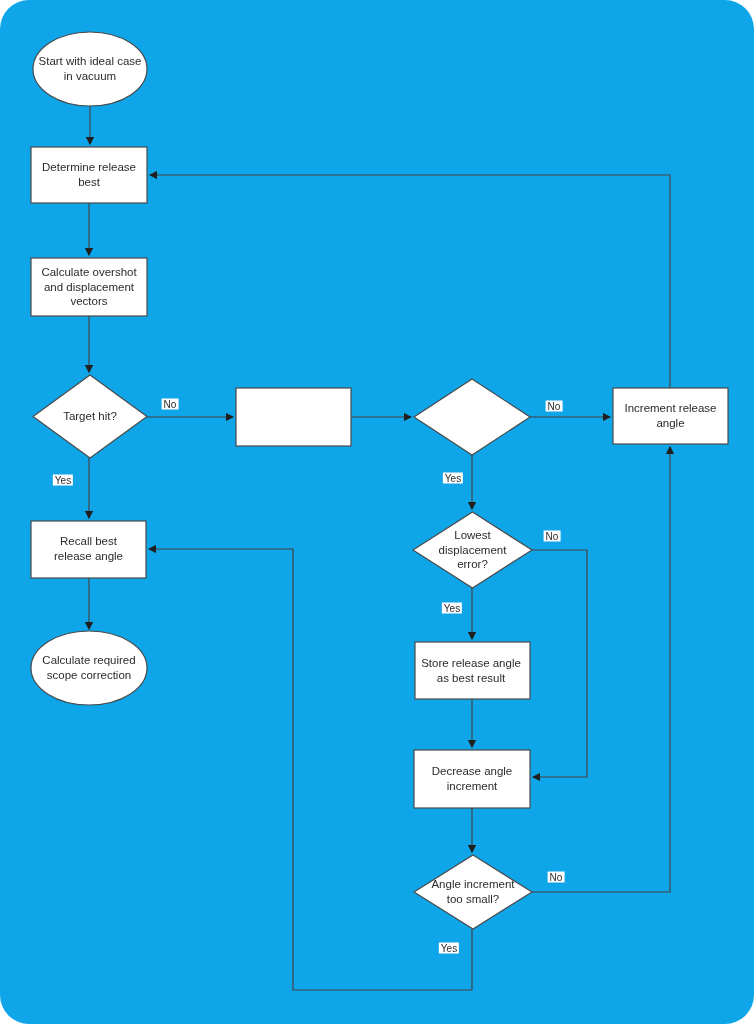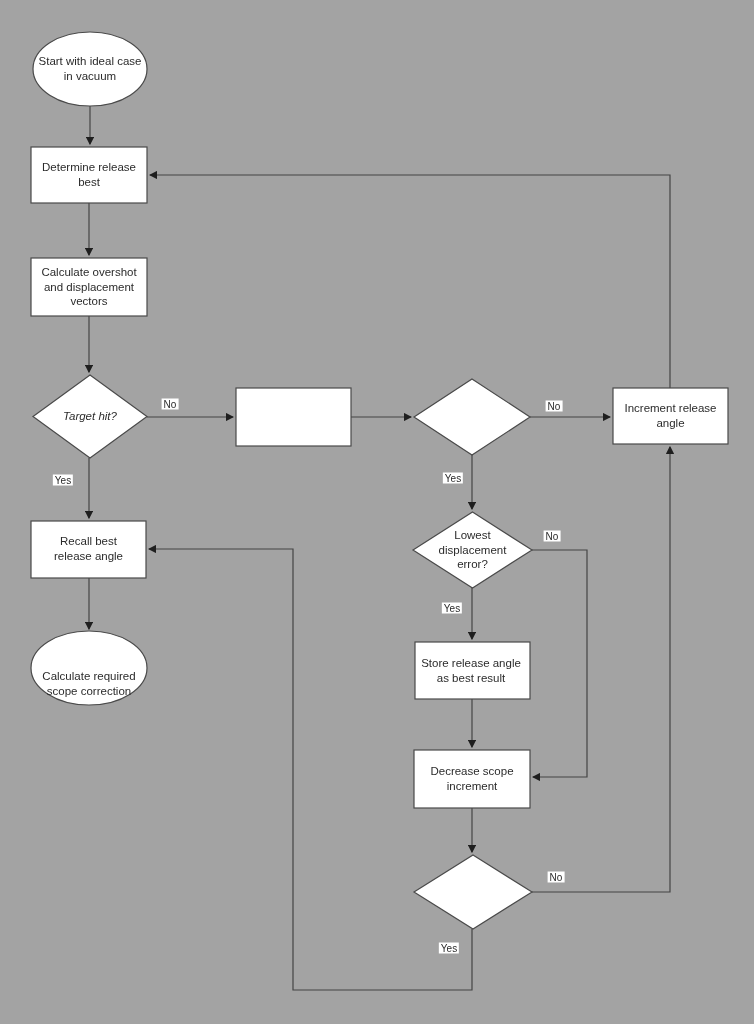--- a/index.html
+++ b/index.html
@@ -4,23 +4,24 @@
 <style>
   html, body {
     margin: 0;
     padding: 0;
     background: #ffffff;
   }
   .canvas {
     position: relative;
     width: 754px;
     height: 1024px;
-    background: #a3a3a3;
+    background: #0ea5e9;
     font-family: "Liberation Sans", sans-serif;
     overflow: hidden;
+    border-radius: 29px;
   }
   .canvas svg {
     position: absolute;
     left: 0;
     top: 0;
   }
   .node-label {
     position: absolute;
     display: flex;
     align-items: center;
@@ -90,34 +91,36 @@
     </g>
   </svg>
 
   <div class="node-label" style="left:36px;  top:40px;  width:108px; height:58px;">Start with ideal case
 in vacuum</div>
   <div class="node-label" style="left:31px;  top:147px; width:116px; height:56px;">Determine release
 best</div>
   <div class="node-label" style="left:31px;  top:258px; width:116px; height:58px;">Calculate overshot
 and displacement
 vectors</div>
-  <div class="node-label" style="left:33px;  top:375px; width:114px; height:83px;font-style:italic;">Target hit?</div>
+  <div class="node-label" style="left:33px;  top:375px; width:114px; height:83px;">Target hit?</div>
   <div class="node-label" style="left:613px; top:388px; width:115px; height:56px;">Increment release
 angle</div>
   <div class="node-label" style="left:413px; top:512px; width:119px; height:76px;">Lowest
 displacement
 error?</div>
   <div class="node-label" style="left:31px;  top:521px; width:115px; height:56px;">Recall best
 release angle</div>
-  <div class="node-label" style="left:33px;  top:633px; width:112px; height:70px;margin-top:16px;">Calculate required
+  <div class="node-label" style="left:33px;  top:633px; width:112px; height:70px;">Calculate required
 scope correction</div>
   <div class="node-label" style="left:415px; top:642px; width:112px; height:57px;">Store release angle
 as best result</div>
-  <div class="node-label" style="left:414px; top:750px; width:116px; height:58px;">Decrease scope
+  <div class="node-label" style="left:414px; top:750px; width:116px; height:58px;">Decrease angle
 increment</div>
+  <div class="node-label" style="left:414px; top:855px; width:118px; height:74px;">Angle increment
+too small?</div>
 
   <div class="edge-label" style="left:170px; top:404px;">No</div>
   <div class="edge-label" style="left:63px;  top:480px;">Yes</div>
   <div class="edge-label" style="left:554px; top:406px;">No</div>
   <div class="edge-label" style="left:453px; top:478px;">Yes</div>
   <div class="edge-label" style="left:552px; top:536px;">No</div>
   <div class="edge-label" style="left:452px; top:608px;">Yes</div>
   <div class="edge-label" style="left:556px; top:877px;">No</div>
   <div class="edge-label" style="left:449px; top:948px;">Yes</div>
 

